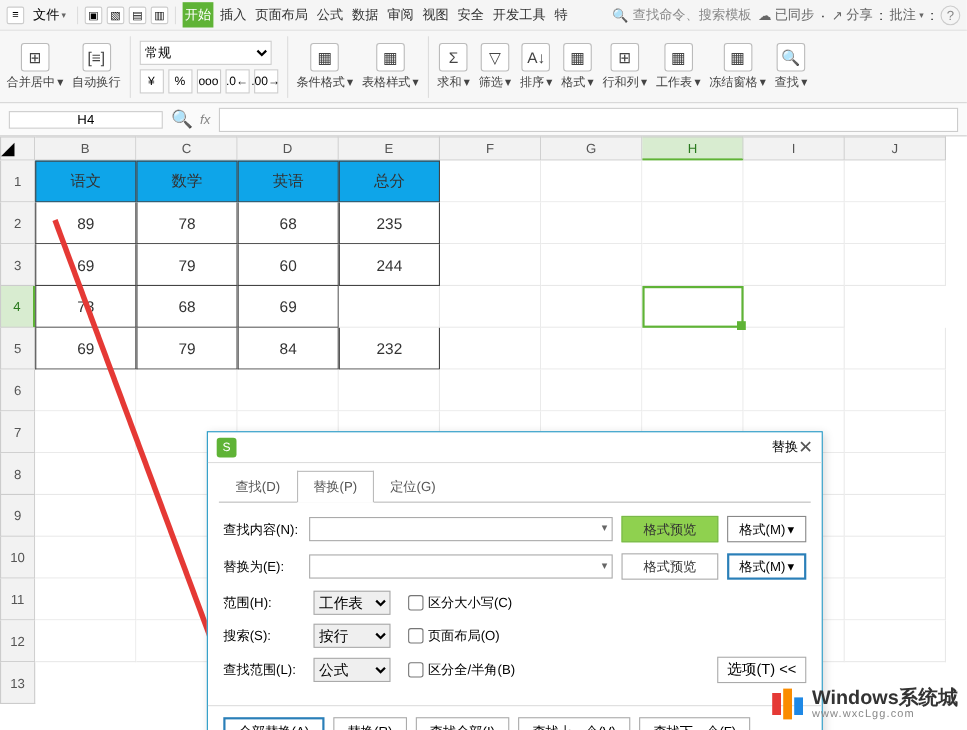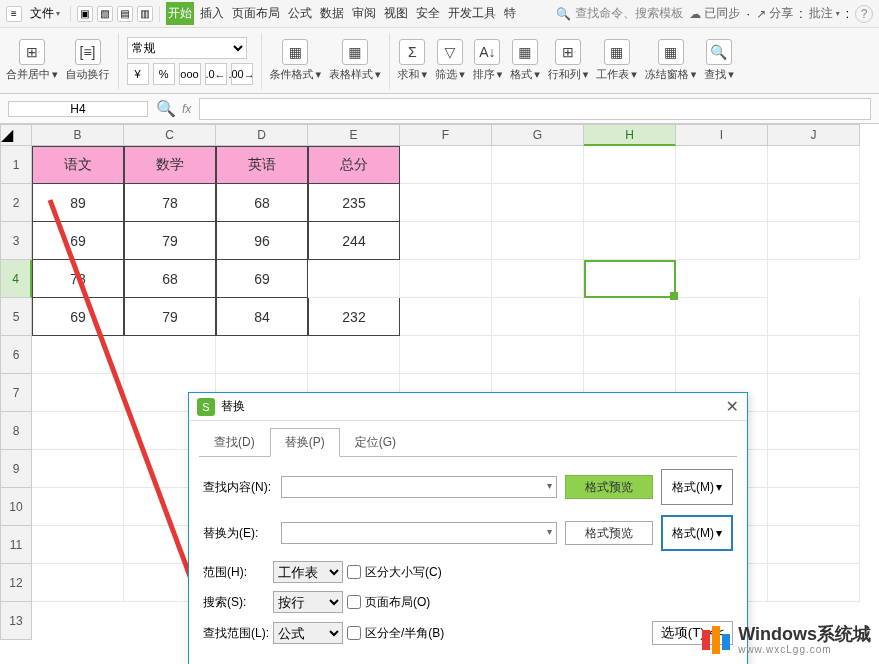--- a/index.html
+++ b/index.html
@@ -41,47 +41,47 @@
 .w-b { width: 92px; } .w-c { width: 92px; } .w-d { width: 92px; } .w-e { width: 92px; }
 .w-f { width: 92px; } .w-g { width: 92px; } .w-h { width: 92px; } .w-i { width: 92px; } .w-j { width: 92px; }
 
 .sheet-body { display: flex; }
 .row-headers { display: flex; flex-direction: column; }
 .row-h { width: 32px; height: 38px; border: 1px solid #ccc; border-top: none; background: #f2f2f2; display: flex; align-items: center; justify-content: center; font-size: 12px; color: #555; }
 .row-h.sel { background: #d8ecd0; color: #2a7a1e; border-right: 2px solid #5fb336; }
 .cells { position: relative; }
 .row { display: flex; }
 .cell { height: 38px; border-right: 1px solid #e0e0e0; border-bottom: 1px solid #e0e0e0; display: flex; align-items: center; justify-content: center; font-size: 14px; color: #333; background: #fff; }
-.cell.hdr { background: #f9a8d4; color: #333; font-weight: 500; border: 1px solid #444; }
+.cell.hdr { background: #0ea5e9; color: #333; font-weight: 500; border: 1px solid #444; }
 .cell.data { border: 1px solid #444; border-top: none; }
 .cell.empty { border-right: 1px solid #e8e8e8; border-bottom: 1px solid #e8e8e8; }
 .active-cell { position: absolute; border: 2px solid #5fb336; pointer-events: none; }
 .active-handle { position: absolute; width: 8px; height: 8px; background: #5fb336; right: -4px; bottom: -4px; }
 
 .arrow-annot { position: absolute; pointer-events: none; z-index: 5; }
 
 .dialog { position: absolute; left: 188px; top: 392px; width: 560px; background: #fff; border: 1px solid #2196c4; box-shadow: 2px 2px 8px rgba(0,0,0,0.15); z-index: 10; font-size: 12px; }
 .dialog .titlebar { height: 28px; display: flex; align-items: center; padding: 0 8px; border-bottom: 1px solid #ddd; }
 .dialog .titlebar .ticon { width: 18px; height: 18px; background: #5fb336; color: #fff; display: inline-flex; align-items: center; justify-content: center; font-size: 11px; border-radius: 3px; margin-right: 6px; }
-.dialog .titlebar .title { flex: 1; }
+.dialog .titlebar .title { flex: 1; text-align: right; }
 .dialog .titlebar .close { font-size: 16px; color: #555; cursor: pointer; }
 .dialog .tabs { display: flex; padding: 6px 10px 0 10px; gap: 0; }
 .dialog .tab { padding: 5px 14px; border: 1px solid transparent; border-bottom: none; font-size: 12px; color: #555; position: relative; top: 1px; }
 .dialog .tab.active { border-color: #bbb; background: #fff; border-bottom: 1px solid #fff; }
 .dialog .tabline { height: 1px; background: #bbb; margin: 0 10px; }
 .dialog .body { padding: 12px 14px; }
 .dialog .frow { display: flex; align-items: center; gap: 8px; margin-bottom: 10px; }
 .dialog .frow label { width: 70px; }
 .dialog .combo { flex: 1; height: 22px; border: 1px solid #aaa; background: #fff; position: relative; }
 .dialog .combo .cchev { position: absolute; right: 4px; top: 3px; font-size: 10px; color: #666; }
 .dialog .preview-btn { width: 88px; height: 24px; border: 1px solid #7ab84a; background: #8fd14f; color: #333; display: inline-flex; align-items: center; justify-content: center; }
 .dialog .preview-btn.plain { background: #fff; border: 1px solid #aaa; }
-.dialog .fmt-btn { width: 72px; height: 36px; border: 1px solid #888; background: #fff; display: inline-flex; align-items: center; justify-content: center; gap: 2px; }
+.dialog .fmt-btn { width: 72px; height: 24px; border: 1px solid #888; background: #fff; display: inline-flex; align-items: center; justify-content: center; gap: 2px; }
 .dialog .fmt-btn.hl { border: 2px solid #2a7fb8; }
-.dialog .srow { display: flex; align-items: center; gap: 0; margin-bottom: 8px; }
+.dialog .srow { display: flex; align-items: center; gap: 12px; margin-bottom: 8px; }
 .dialog .srow label.lab { width: 70px; }
 .dialog .srow select { width: 70px; height: 22px; border: 1px solid #aaa; }
 .dialog .srow .chk { display: flex; align-items: center; gap: 4px; margin-left: 4px; }
 .dialog .srow .chk input { width: 14px; height: 14px; }
 .dialog .options-btn { margin-left: auto; height: 24px; padding: 0 8px; border: 1px solid #aaa; background: #fff; }
 .dialog .footer { padding: 10px 14px; display: flex; gap: 8px; border-top: 1px solid #ddd; }
 .dialog .footer button { height: 26px; padding: 0 12px; border: 1px solid #aaa; background: #fff; font-size: 12px; }
 .dialog .footer button.primary { border: 2px solid #2a7fb8; }
 
 .watermark { position: absolute; right: 8px; bottom: 8px; z-index: 20; display: flex; align-items: center; gap: 6px; font-family: sans-serif; }
@@ -293,21 +293,21 @@
         <div class="cell data w-e">235</div>
         <div class="cell empty w-f"></div>
           <div class="cell empty w-g"></div>
           <div class="cell empty w-h"></div>
           <div class="cell empty w-i"></div>
           <div class="cell empty w-j"></div>
       </div>
       <div class="row">
         <div class="cell data w-b">69</div>
         <div class="cell data w-c">79</div>
-        <div class="cell data w-d">96</div>
+        <div class="cell data w-d">60</div>
         <div class="cell data w-e">244</div>
         <div class="cell empty w-f"></div>
           <div class="cell empty w-g"></div>
           <div class="cell empty w-h"></div>
           <div class="cell empty w-i"></div>
           <div class="cell empty w-j"></div>
       </div>
       <div class="row">
         <div class="cell data w-b">78</div>
         <div class="cell data w-c">68</div>

